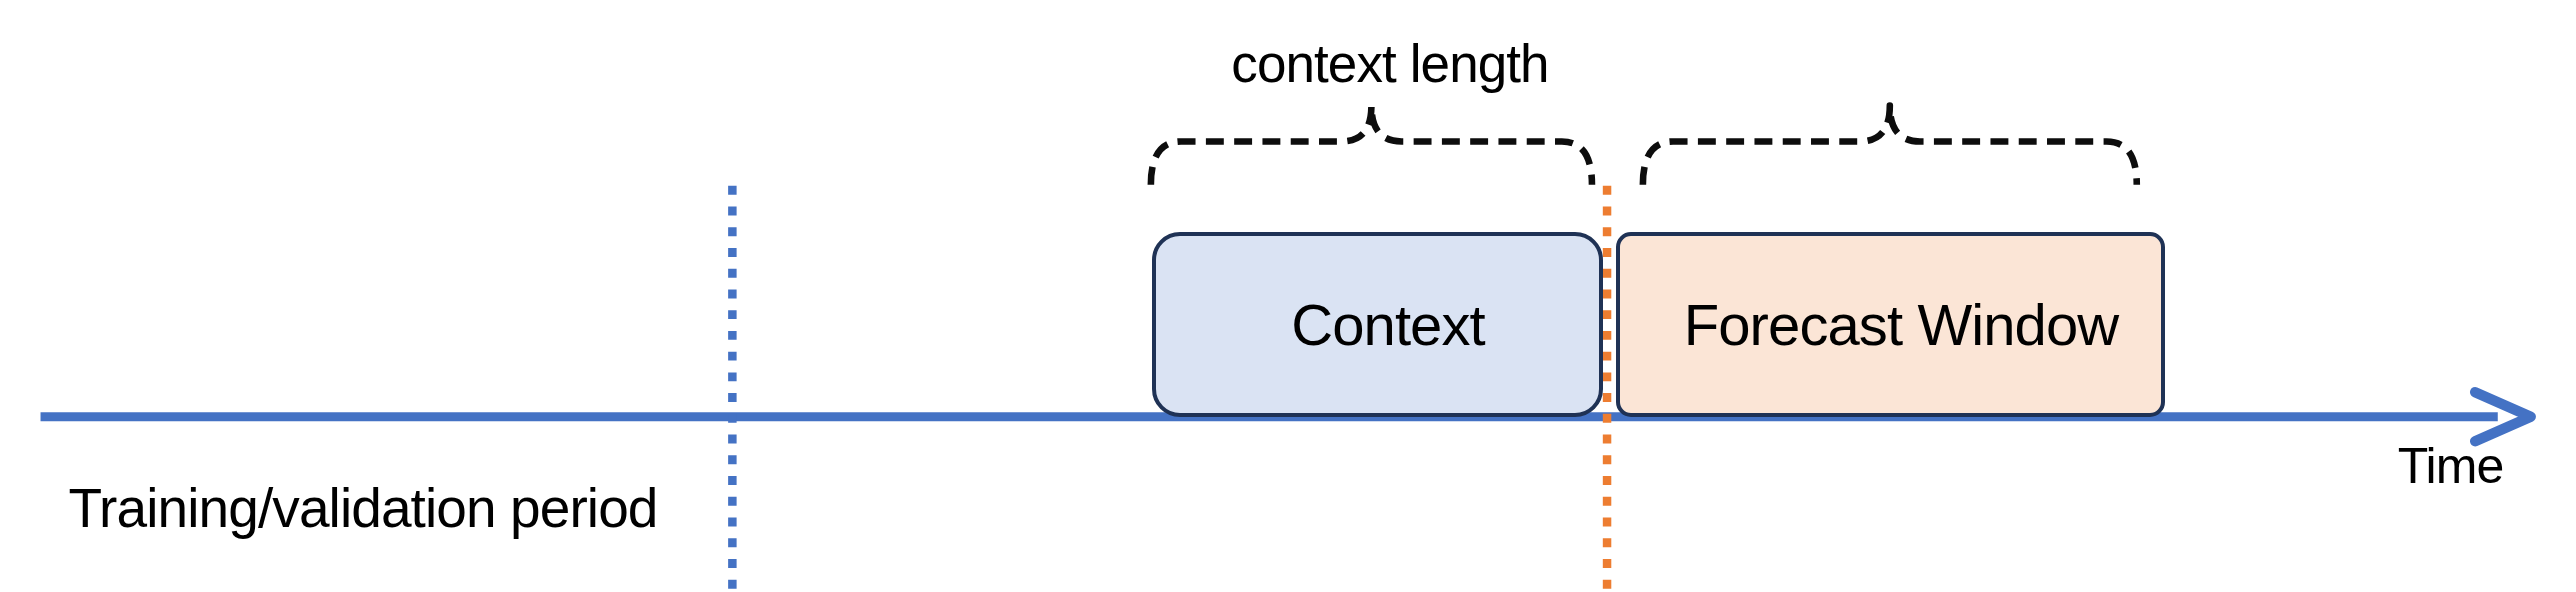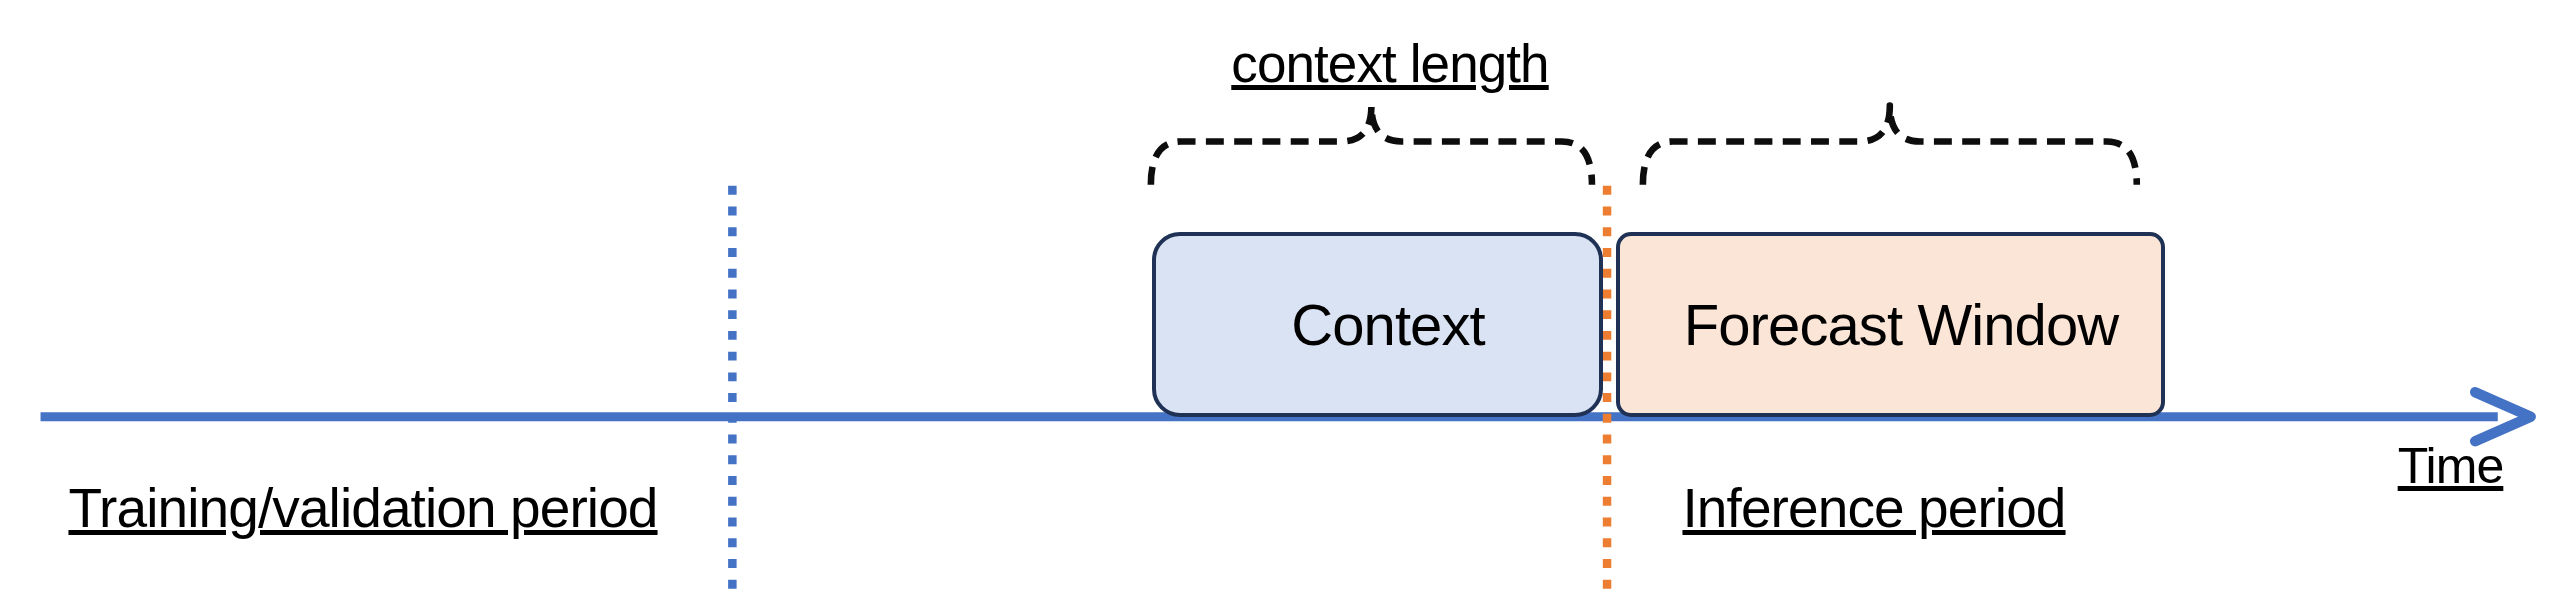--- a/index.html
+++ b/index.html
@@ -51,21 +51,20 @@
   }
   .label {
     position: absolute;
     display: flex;
     align-items: center;
     justify-content: center;
     text-align: left;
     white-space: nowrap;
     z-index: 3;
     letter-spacing: -0.9px;
-    text-decoration: underline;
   }
   .top-label {
     top: 34px;
     height: 58px;
     font-size: 53px;
   }
   #context-length-label { left: 1107px; width: 566px; }
   #forecast-horizon-label { left: 1583px; width: 566px; }
   .bottom-label {
     top: 477px;
@@ -110,18 +109,17 @@
   <div id="forecast-box" class="box">
     <span>Forecast Window</span>
   </div>
 
   <div id="context-length-label" class="label top-label">context length</div>
 
 
   <div id="training-period-label" class="label bottom-label">Training/validation period</div>
 
 
-  <div id="inference-period-label" class="label bottom-label">Inference period</div>
 
   <div id="time-label" class="label">Time</div>
 
 </div>
 
 
 </body></html>

